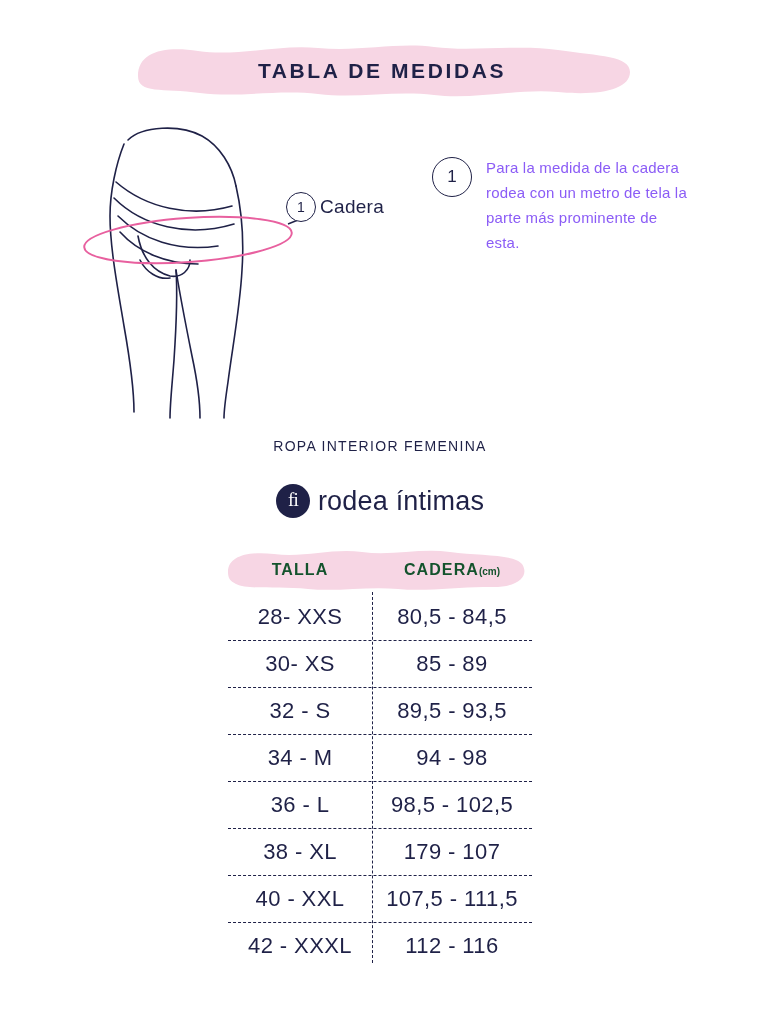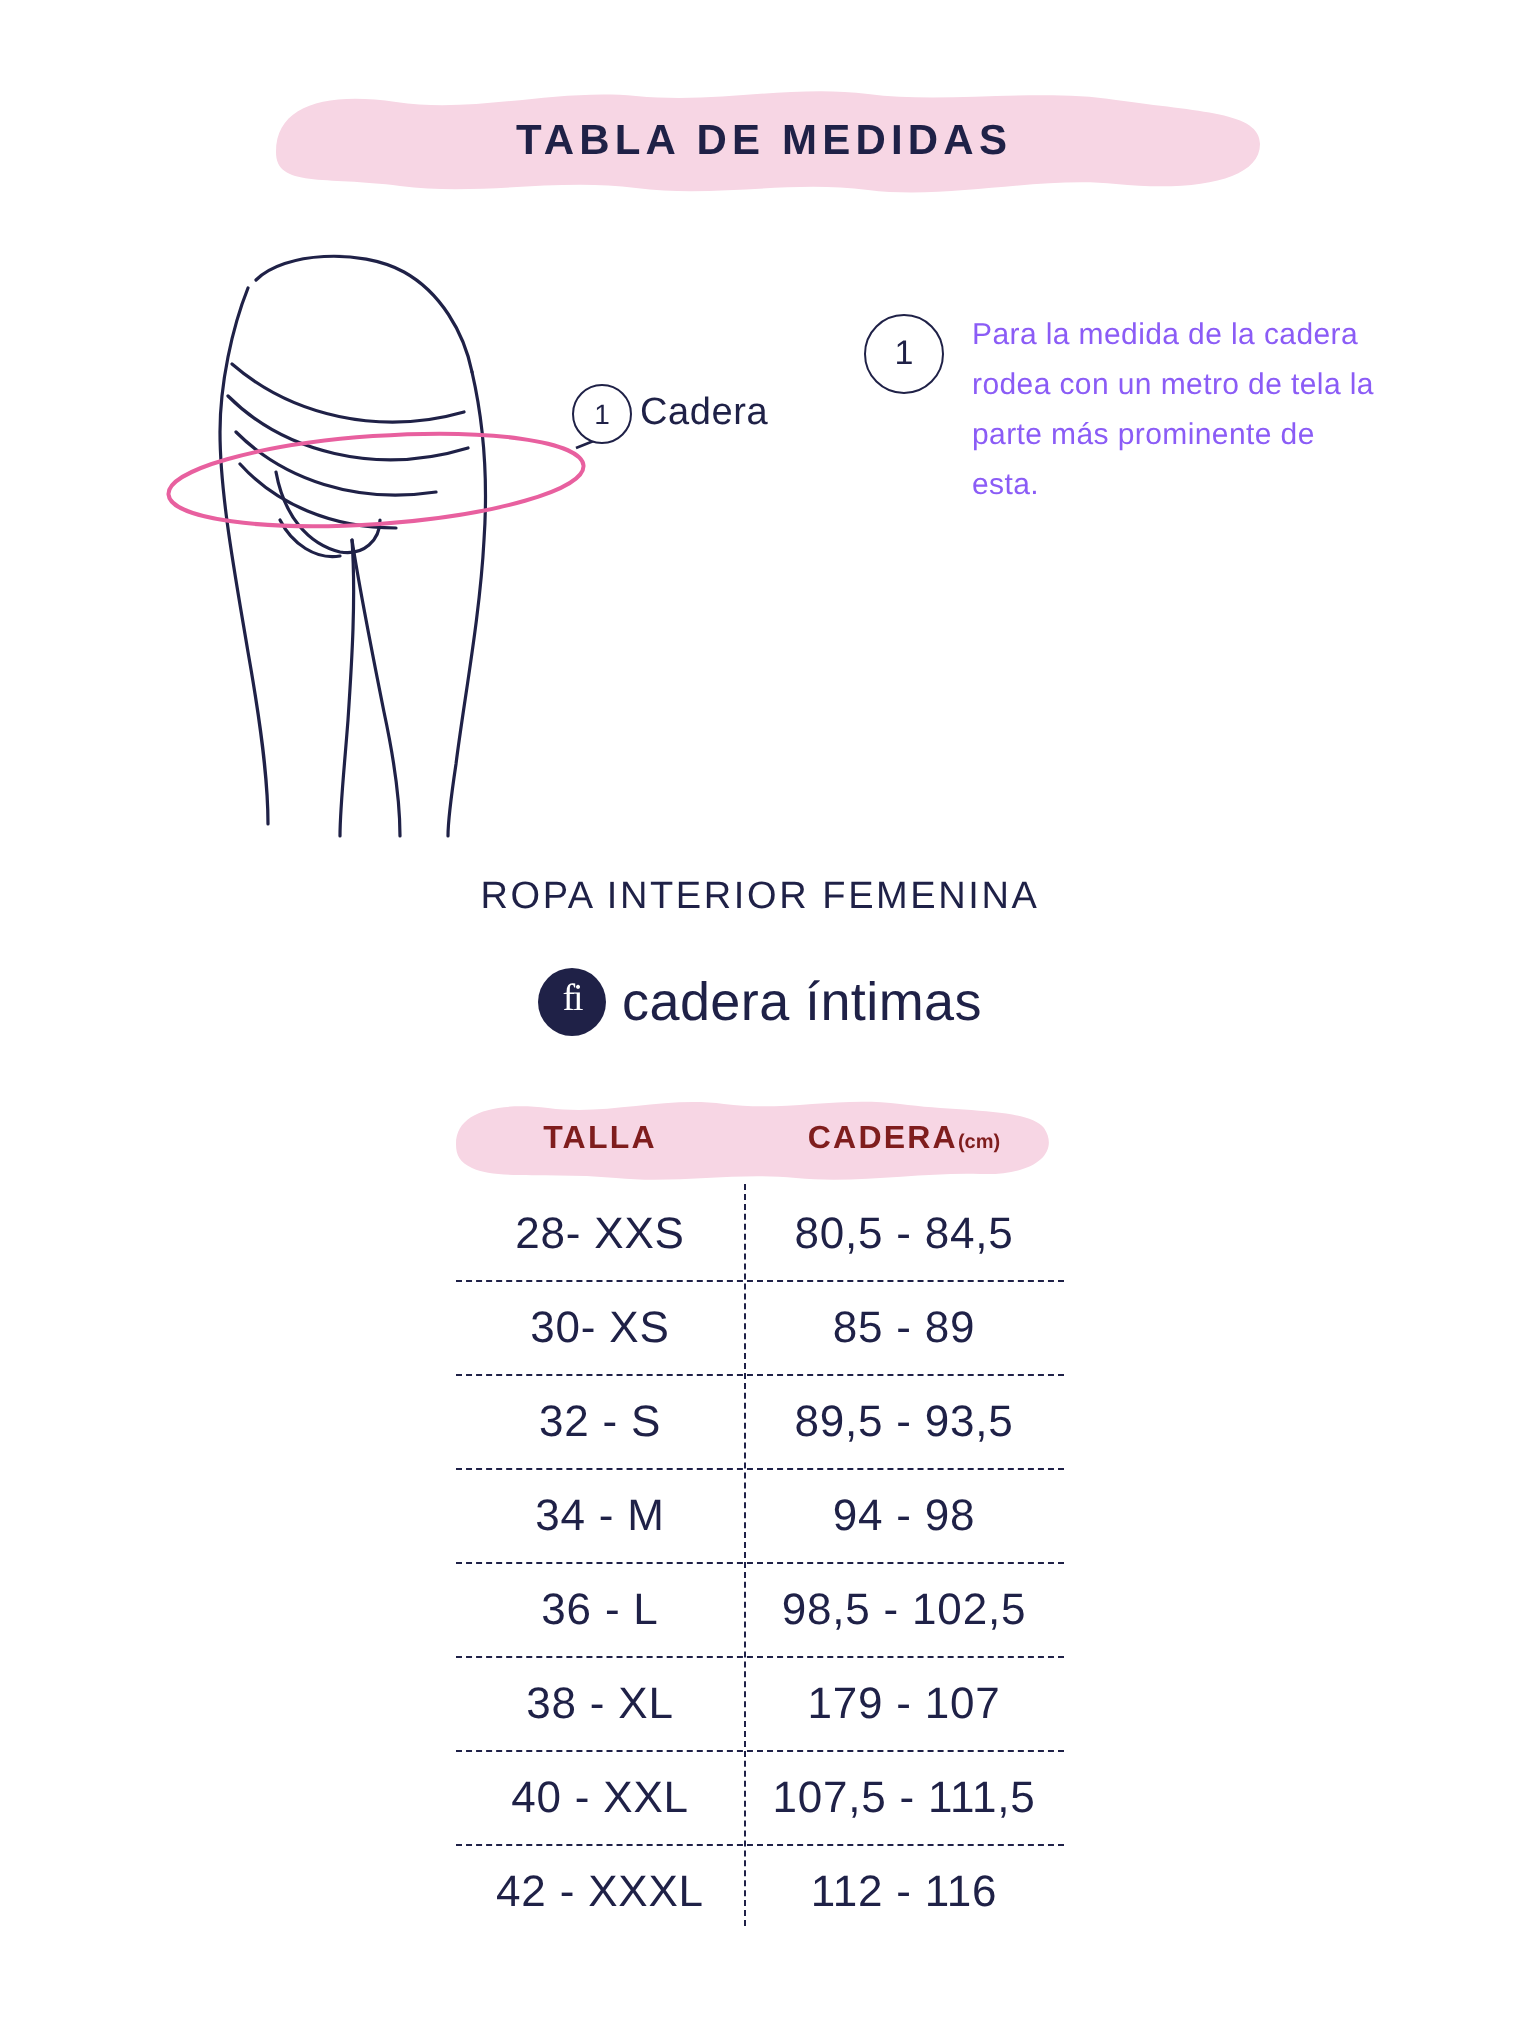--- a/index.html
+++ b/index.html
@@ -101,21 +101,21 @@
     letter-spacing: .2px;
   }
 
   
   .section-title {
     position: absolute;
     left: 0;
     top: 438px;
     width: 760px;
     text-align: center;
-    font-size: 19px;
+    font-size: 14px;
     letter-spacing: 1.3px;
     color: #1f2147;
   }
   .brand {
     position: absolute;
     left: 0;
     top: 484px;
     width: 760px;
     display: flex;
     align-items: center;
@@ -168,21 +168,21 @@
     display: flex;
     align-items: center;
   }
   .col-a { width: 144px; text-align: center; }
   .col-b { width: 160px; text-align: center; }
   .head-row .col-a,
   .head-row .col-b {
     font-size: 16px;
     font-weight: bold;
     letter-spacing: 1.1px;
-    color: #7f1d1d;
+    color: #14532d;
   }
   .unit {
     font-size: 10px;
     font-weight: bold;
     letter-spacing: 0;
   }
 
   .rows {
     position: relative;
     padding-top: 2px;
@@ -249,21 +249,21 @@
 </div>
 
 <div class="note">
   <span class="num-circle">1</span>
   <div class="note-text">Para la medida de la cadera rodea con un metro de tela la parte más prominente de esta.</div>
 </div>
 
 <div class="section-title">ROPA INTERIOR FEMENINA</div>
 <div class="brand">
   <span class="brand-mark">fi</span>
-  <span class="brand-name">cadera íntimas</span>
+  <span class="brand-name">rodea íntimas</span>
 </div>
 
 <div class="table-wrap">
   <div class="head-blob">
     <svg width="316" height="44" viewBox="0 0 316 44" preserveAspectRatio="none">
       <path d="M6,24 C6,8 26,3 52,6 C82,10 110,0 140,4 C170,8 198,0 228,4 C258,8 292,6 300,16 C308,28 296,40 268,39 C240,38 206,44 176,41 C146,38 116,44 86,41 C56,38 26,42 14,36 C8,33 6,30 6,24 Z" fill="#f7d6e4"></path>
     </svg>
     <div class="head-row">
       <div class="col-a">TALLA</div>
       <div class="col-b">

